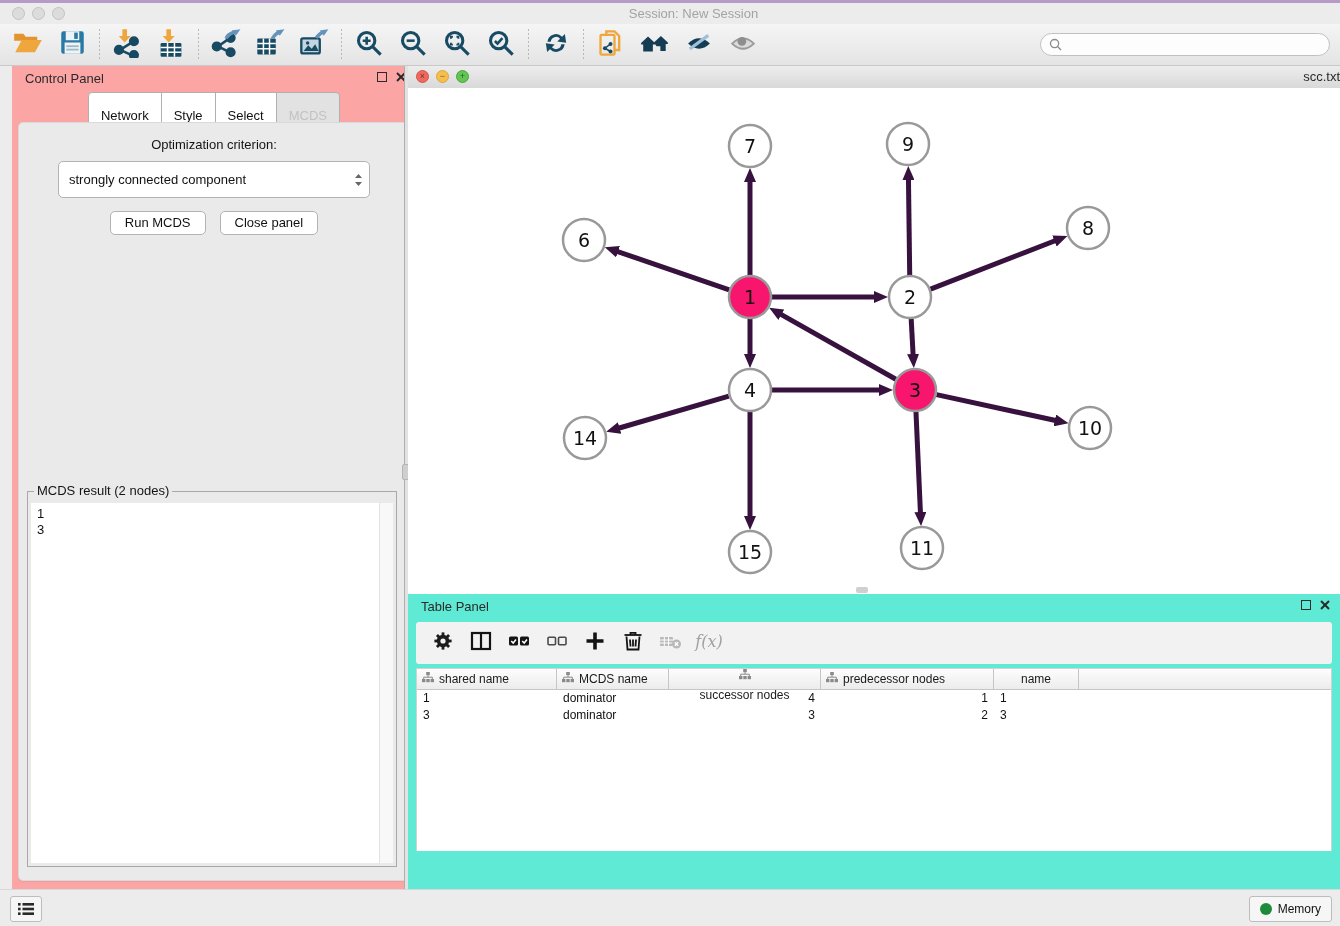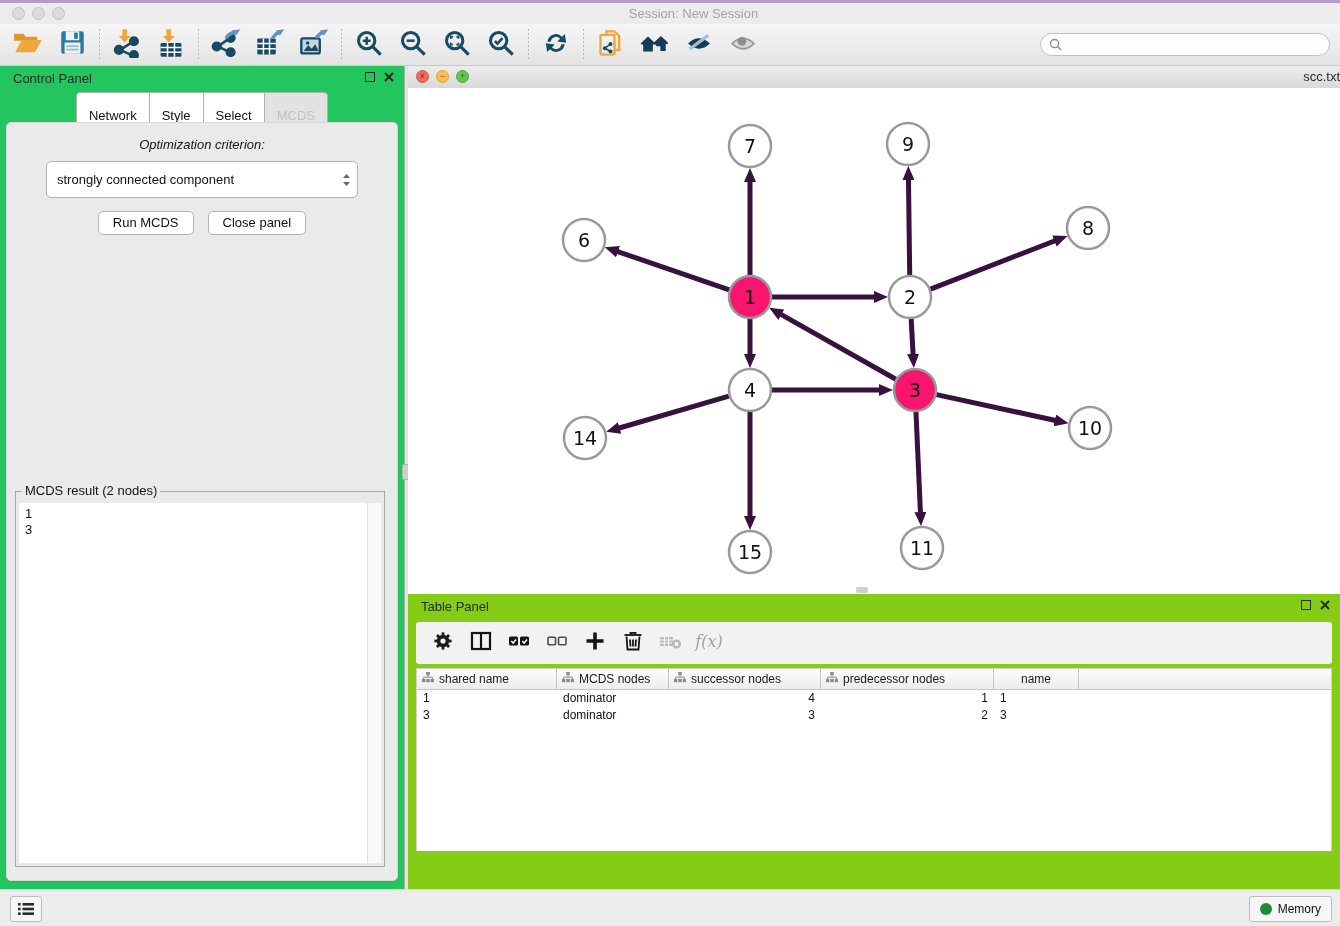--- a/index.html
+++ b/index.html
@@ -24,33 +24,33 @@
       display:flex;align-items:center;padding-left:8px;box-sizing:border-box;}
   .tb-btn{width:40px;height:38px;display:flex;align-items:center;justify-content:center;cursor:default;}
   .tb-btn + .tb-btn{margin-left:4px;}
   .tb-sep{width:1px;height:32px;margin:0 7px;
       background-image:linear-gradient(#b9b9b9 50%, transparent 50%);background-size:1px 4px;}
   #search-wrap{margin-left:auto;margin-right:10px;width:290px;height:23px;background:#fdfdfd;
       border:1px solid #c0c0c0;border-radius:12px;display:flex;align-items:center;padding:0 8px;box-sizing:border-box;}
   #search-wrap svg{flex:0 0 auto;}
   #search-input{border:none;outline:none;background:transparent;flex:1;font-size:12px;margin-left:5px;height:18px;}
   
-  #control-panel{position:absolute;left:0;top:66px;width:404px;height:824px;background:#22c55e;}
+  #control-panel{position:absolute;left:12px;top:66px;width:404px;height:824px;background:#fca5a5;}
   .panel-header{position:relative;height:26px;}
   .panel-header .panel-title{position:absolute;left:13px;top:5px;font-size:13px;color:#2a2a2a;}
   .panel-header .hdr-icons{position:absolute;right:10px;top:6px;display:flex;gap:9px;align-items:center;}
   .seg-row{display:flex;justify-content:center;}
   .seg{border:1px solid #b0b0b0;background:#fff;height:21px;line-height:21px;padding:12px 12px;
        font-size:13px;color:#111;margin-left:-1px;cursor:default;}
   .seg:first-child{border-radius:4px 0 0 4px;margin-left:0;}
   .seg:last-child{border-radius:0 4px 4px 0;}
   .seg.disabled{background:#e2e2e2;color:#c2c2c2;}
   #cp-body{position:absolute;left:6px;right:6px;top:56px;bottom:9px;background:#eaeaea;
       border:1px solid #d9d9d9;border-radius:5px;box-shadow:0 1px 2px rgba(0,0,0,.06);}
-  #opt-label{text-align:center;font-size:13px;color:#141414;margin-top:14px;font-style:italic;}
+  #opt-label{text-align:center;font-size:13px;color:#141414;margin-top:14px;}
   #criterion-select{margin:9px auto 0;width:312px;height:37px;background:#fff;border:1px solid #b3b3b3;
       border-radius:5px;display:flex;align-items:center;padding:0 6px 0 10px;box-sizing:border-box;font-size:13px;color:#111;}
   #criterion-select .sel-text{flex:1;}
   .btn-row{display:flex;justify-content:center;gap:14px;margin-top:13px;}
   .aqua-btn{background:#fff;border:1px solid #b3b3b3;border-radius:5px;height:22px;line-height:22px;
       padding:0 14px;font-size:13px;color:#111;cursor:default;}
   #result-fieldset{position:absolute;left:8px;width:370px;top:368px;height:376px;
       border:1px solid #a8a8a8;box-sizing:border-box;}
   #result-legend{position:absolute;top:-9px;left:6px;background:#eaeaea;padding:0 3px;font-size:13px;color:#141414;}
   #result-box{position:absolute;left:3px;right:3px;top:11px;bottom:3px;background:#fff;overflow:hidden;}
@@ -61,21 +61,21 @@
   #v-grip{position:absolute;left:-3px;top:398px;width:7px;height:14px;background:#cfcfcf;border:1px solid #b5b5b5;border-radius:2px;}
   
   #network-window{position:absolute;left:408px;top:66px;width:932px;height:528px;}
   #nw-titlebar{position:absolute;top:0;left:0;right:0;height:22px;
       background:linear-gradient(#ededed,#d9d9d9);border-bottom:1px solid #ababab;}
   #nw-titlebar .win-title{display:block;text-align:right;font-size:13px;color:#2a2a2a;line-height:21px;}
   #nw-titlebar .lights{top:4px;left:8px;}
   #nw-canvas{position:absolute;top:22px;left:0;right:0;bottom:0;background:#fff;}
   #h-grip{position:absolute;left:448px;bottom:1px;width:12px;height:6px;background:#cfcfcf;border-radius:2px;}
   
-  #table-panel{position:absolute;left:408px;top:594px;width:932px;height:296px;background:#84cc16;}
+  #table-panel{position:absolute;left:408px;top:594px;width:932px;height:296px;background:#5eead4;}
   #tp-toolbar{position:absolute;left:8px;right:8px;top:28px;height:42px;background:#f2f2f2;
       border-radius:3px;display:flex;align-items:center;padding-left:8px;box-sizing:border-box;}
   .tp-tool{width:38px;height:38px;display:flex;align-items:center;justify-content:center;cursor:default;}
   #tp-table{position:absolute;left:8px;right:8px;top:74px;bottom:39px;background:#fff;border:1px solid #d2d2d2;border-bottom:none;box-sizing:border-box;}
   #tp-thead{display:flex;height:20px;border-bottom:1px solid #c6c6c6;background:linear-gradient(#fdfdfd,#ececec);}
   .th-cell{display:flex;align-items:center;gap:5px;padding:0 5px;box-sizing:border-box;
       border-right:1px solid #c6c6c6;font-size:12px;color:#1a1a1a;height:20px;}
   .th-cell.center{justify-content:center;}
   .tr-row{display:flex;height:17px;}
   .td-cell{font-size:12px;color:#111;padding:0 6px;box-sizing:border-box;line-height:17px;
@@ -490,23 +490,23 @@
         <div class="th-cell" style="width: 112px;">
           <span><svg width="12" height="11" viewBox="0 0 12 11">
               <g fill="#8a8a8a">
                 <rect x="4.2" y="0" width="3.6" height="3.2"></rect>
                 <rect x="0" y="7" width="3.4" height="3.2"></rect>
                 <rect x="4.3" y="7" width="3.4" height="3.2"></rect>
                 <rect x="8.6" y="7" width="3.4" height="3.2"></rect>
               </g>
               <path d="M6 3.2v2M1.7 7V5.2h8.6V7" stroke="#8a8a8a" fill="none"></path>
             </svg></span>
-          <span>MCDS nodes</span>
-        </div>
-        <div class="th-cell" style="width: 152px;">
+          <span>MCDS name</span>
+        </div>
+        <div class="th-cell" style="width: 152px; flex-direction: column;">
           <span><svg width="12" height="11" viewBox="0 0 12 11">
               <g fill="#8a8a8a">
                 <rect x="4.2" y="0" width="3.6" height="3.2"></rect>
                 <rect x="0" y="7" width="3.4" height="3.2"></rect>
                 <rect x="4.3" y="7" width="3.4" height="3.2"></rect>
                 <rect x="8.6" y="7" width="3.4" height="3.2"></rect>
               </g>
               <path d="M6 3.2v2M1.7 7V5.2h8.6V7" stroke="#8a8a8a" fill="none"></path>
             </svg></span>
           <span>successor nodes</span>

